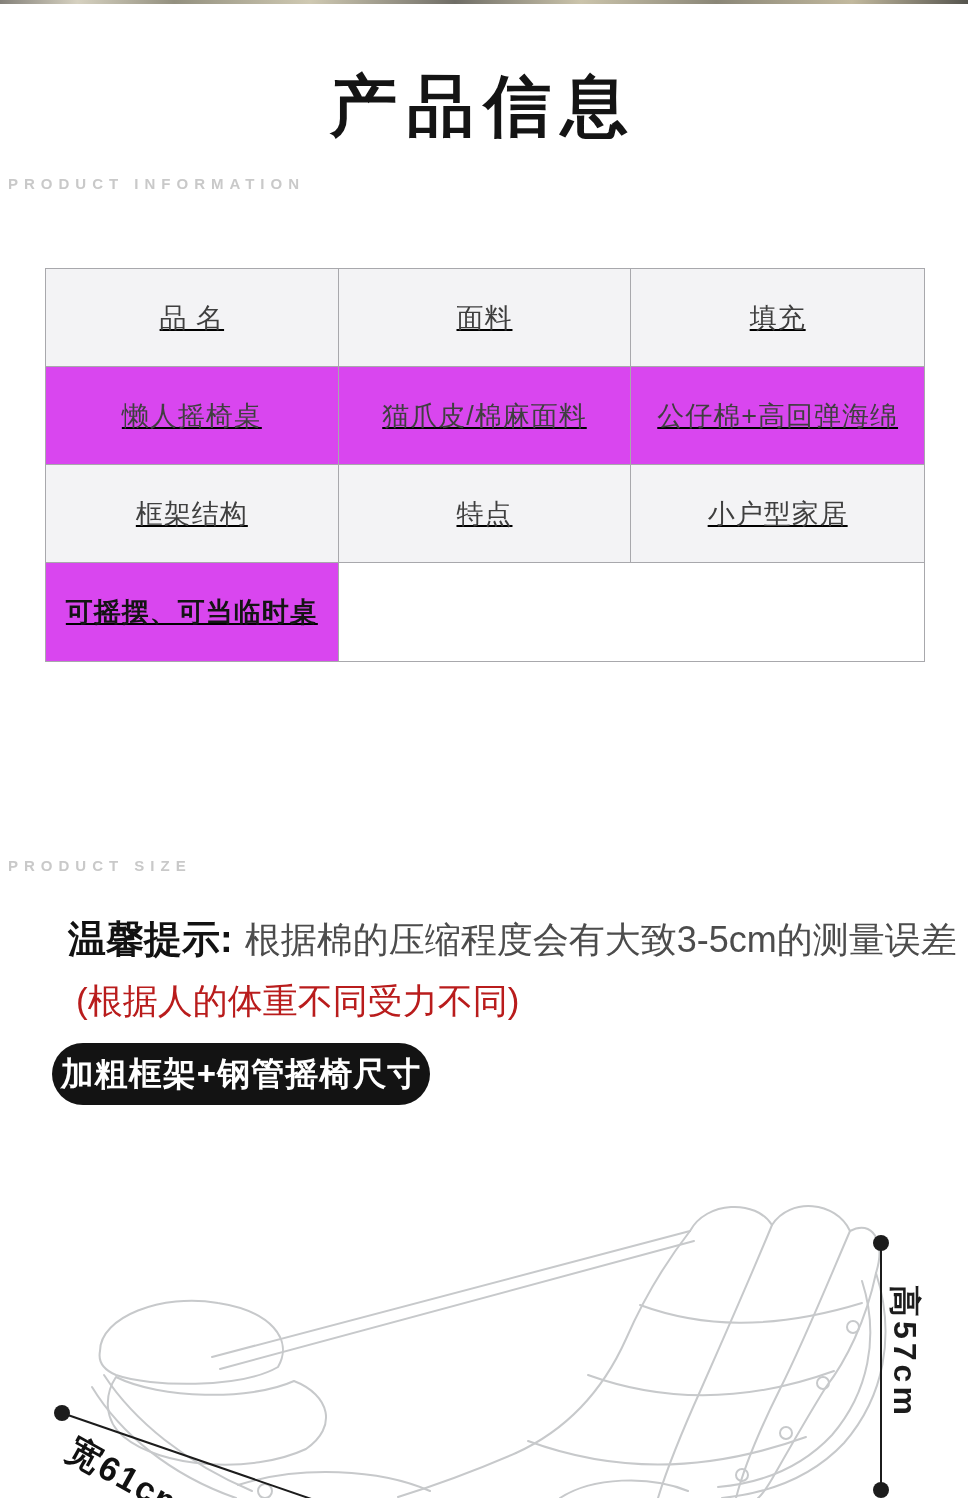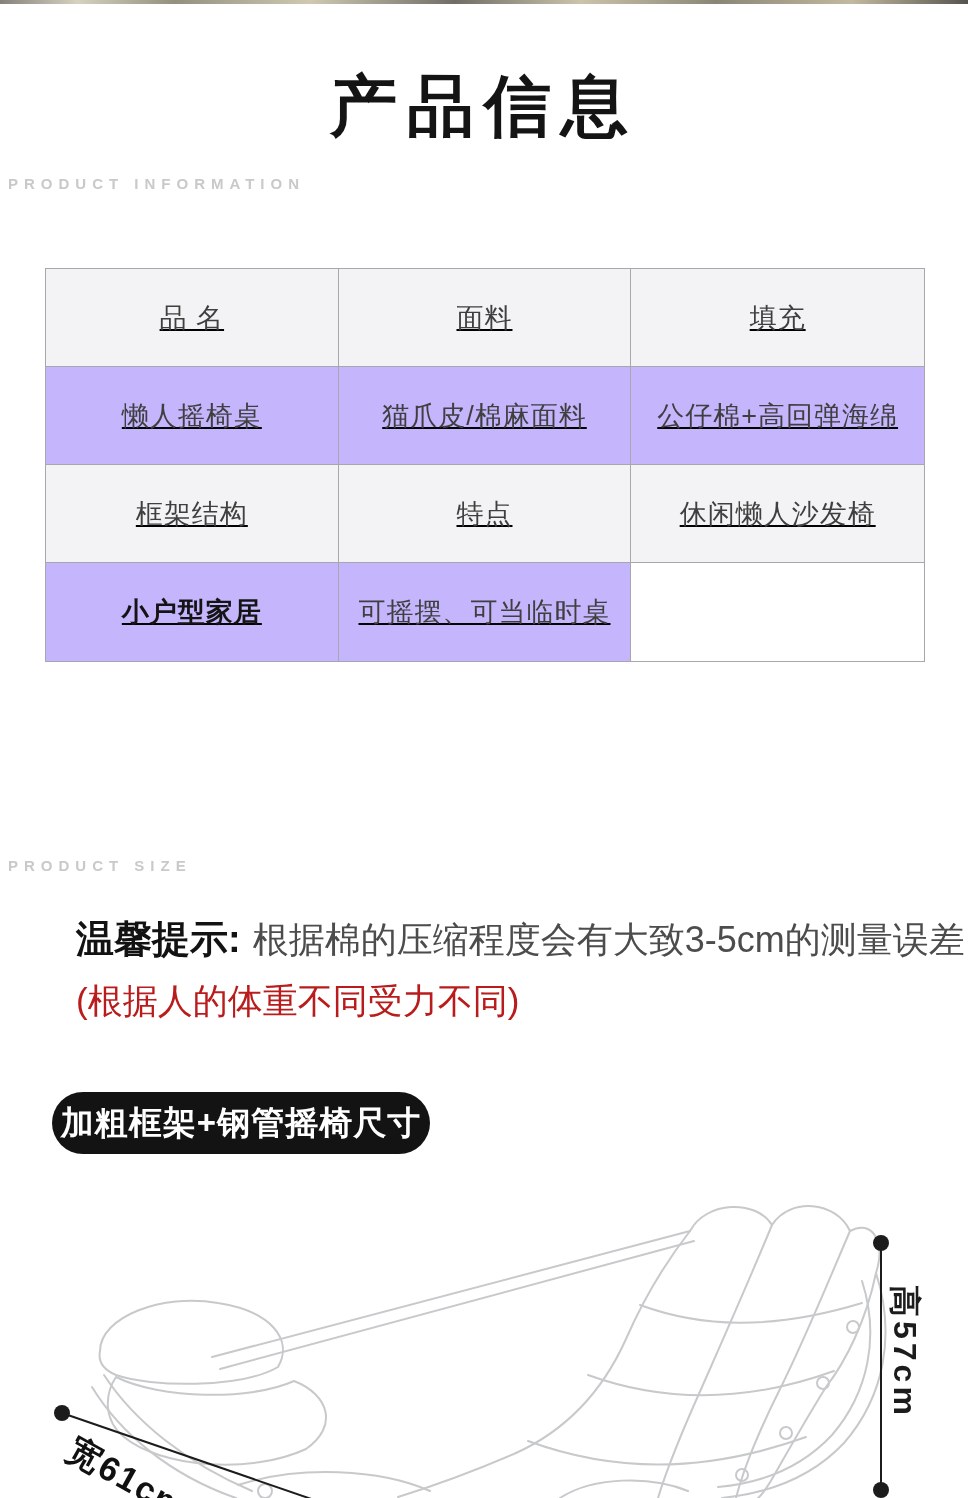--- a/index.html
+++ b/index.html
@@ -25,34 +25,34 @@
 
   .spec-table {
     position:absolute; left:45px; top:268px; width:878px;
     display:grid; grid-template-columns:1fr 1fr 1fr; grid-auto-rows:98px;
     border:1px solid #a8a8ac; background:#fff;text-decoration:underline;
   }
   .spec-cell {
     display:flex; align-items:center; justify-content:center;
     font-size:27px; color:#3f3f3f; letter-spacing:1px;
     border-right:1px solid #a8a8ac; border-bottom:1px solid #a8a8ac;
-    background:#c4b5fd;
+    background:#d946ef;
   }
   .spec-cell:nth-child(3n) { border-right:none; }
   .spec-cell:nth-child(n+10) { border-bottom:none; }
   .spec-cell:nth-child(-n+3),
   .spec-cell:nth-child(n+7):nth-child(-n+9) { background:#f3f3f5; }
   .spec-cell:nth-child(10) { font-weight:700; color:#141414; }
 
-  .tips-line1 { position:absolute; left:76px; top:914px; font-size:36px; color:#4c4c4c; white-space:nowrap; }
+  .tips-line1 { position:absolute; left:68px; top:914px; font-size:36px; color:#4c4c4c; white-space:nowrap; }
   .tips-label { font-weight:800; color:#121212; font-size:38px; margin-right:12px; }
   .tips-line2 { position:absolute; left:76px; top:978px; font-size:35px; color:#b91c1c; }
 
   .size-badge {
-    position:absolute; left:52px; top:1092px; width:378px; height:62px;
+    position:absolute; left:52px; top:1043px; width:378px; height:62px;
     background:#131313; border-radius:32px;
     display:flex; align-items:center; justify-content:center;
     color:#ffffff; font-size:33px; font-weight:700; letter-spacing:1px;
   }
   .diagram-svg { position:absolute; left:0; top:1175px; width:968px; height:323px; }
 </style>
 </head>
 <body>
 
 <div class="page">
@@ -64,21 +64,20 @@
 
   <div class="spec-table">
     <div class="spec-cell">品 名</div>
     <div class="spec-cell">面料</div>
     <div class="spec-cell">填充</div>
     <div class="spec-cell">懒人摇椅桌</div>
     <div class="spec-cell">猫爪皮/棉麻面料</div>
     <div class="spec-cell">公仔棉+高回弹海绵</div>
     <div class="spec-cell">框架结构</div>
     <div class="spec-cell">特点</div>
-    <div class="spec-cell">休闲懒人沙发椅</div>
     <div class="spec-cell">小户型家居</div>
     <div class="spec-cell">可摇摆、可当临时桌</div>
   </div>
 
   <div class="section-subtitle s2">PRODUCT SIZE</div>
 
   <div class="tips-line1">
     <span class="tips-label">温馨提示:</span><span>根据棉的压缩程度会有大致3-5cm的测量误差</span>
   </div>
   <div class="tips-line2">(根据人的体重不同受力不同)</div>

